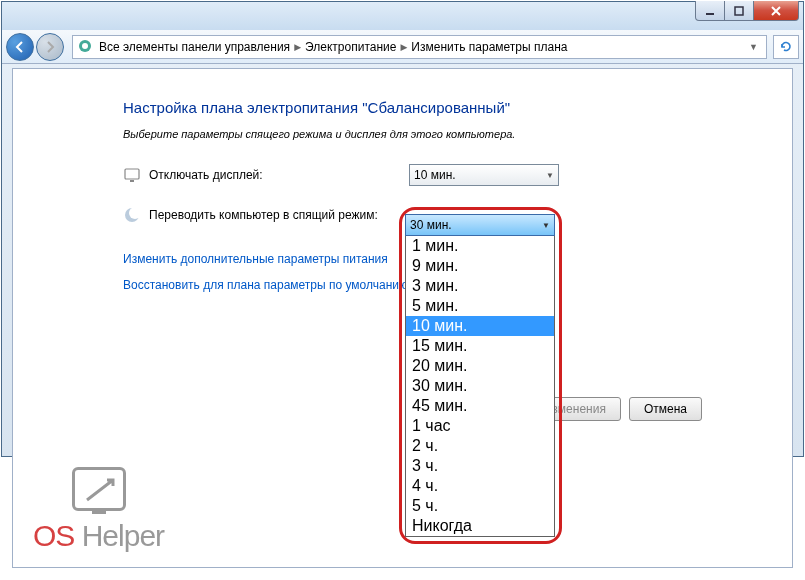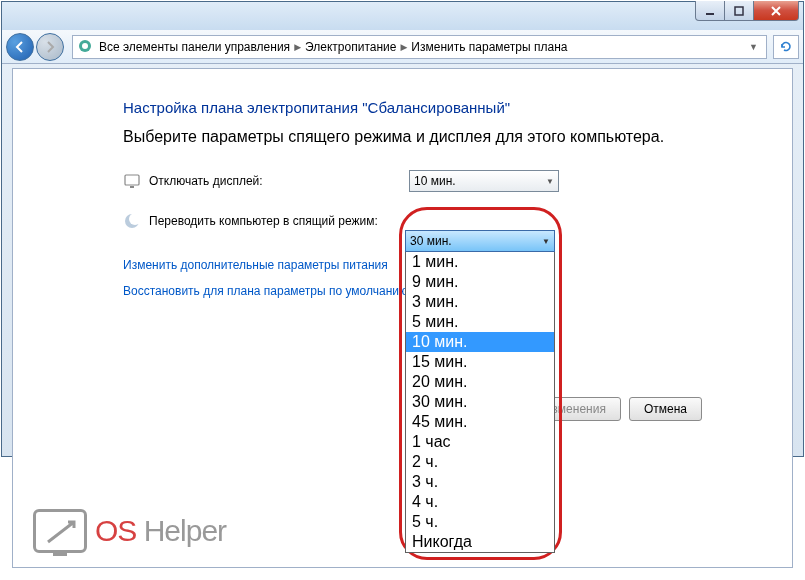--- a/index.html
+++ b/index.html
@@ -20,45 +20,45 @@
   .nav-fwd { background: radial-gradient(circle at 30% 30%, #d8e0e8, #a8b8c8); color: #888; }
   .crumb-bar { flex: 1; margin: 0 6px; height: 24px; border: 1px solid #a0b0c8; background: #fff; display: flex; align-items: center; padding: 0 4px; font-size: 12px; }
   .crumb-icon { width: 18px; height: 18px; margin-right: 4px; display: inline-block; }
   .crumb-sep { margin: 0 4px; color: #666; font-size: 9px; }
   .refresh-box { width: 26px; height: 24px; border: 1px solid #a0b0c8; background: #fff; display: flex; align-items: center; justify-content: center; color: #4080c0; font-size: 14px; }
   .crumb-down { margin-left: auto; font-size: 9px; color: #666; padding: 0 4px; }
   
   
   .content-frame { border: 1px solid #a0b0c8; margin: 4px 10px 10px 10px; background: #fff; height: 500px; position: relative; padding: 30px 90px 20px 110px; }
   .page-title { color: #003399; font-size: 15px; font-weight: normal; margin-bottom: 12px; }
-  .page-sub { font-size: 16px; margin-bottom: 24px; }
+  .page-sub { font-size: 11px; margin-bottom: 24px; font-style: italic; }
   
   .setting-row { display: flex; align-items: center; margin-bottom: 18px; }
   .setting-icon { width: 18px; height: 18px; margin-right: 8px; display: inline-block; }
   .setting-label { flex: 0 0 260px; }
   .combo { width: 150px; height: 22px; border: 1px solid #7a8a9a; background: linear-gradient(to bottom, #fff, #e8ecf0); padding: 2px 4px; font-size: 12px; position: relative; display: flex; align-items: center; justify-content: space-between; }
   .combo-arrow { font-size: 8px; color: #555; }
   .combo.active { background: linear-gradient(to bottom, #c8e8ff, #78c4f8); }
   .combo.active .combo-arrow { color: #333; }
   
   .link-row { margin-top: 26px; margin-bottom: 12px; }
   .link-row a { color: #0058c8; text-decoration: none; font-size: 12px; }
   
   .btn-row { position: absolute; right: 90px; top: 328px; display: flex; gap: 8px; }
   .btn { height: 24px; padding: 0 14px; border: 1px solid #8a8a8a; border-radius: 3px; background: linear-gradient(to bottom, #fafafa, #e0e0e0); font-size: 12px; display: inline-flex; align-items: center; }
   .btn.disabled { color: #888; }
   
   
-  .dropdown-wrap { position: absolute; left: 397px; top: 205px; border: 3px solid #d02020; border-radius: 28px; padding: 20px 4px 4px 3px; z-index: 10; }
+  .dropdown-wrap { position: absolute; left: 397px; top: 205px; border: 3px solid #d02020; border-radius: 16px; padding: 4px 4px 4px 3px; z-index: 10; }
   .dropdown-list { width: 150px; border: 1px solid #606060; background: #fff; font-size: 16px; }
   .dd-item { padding: 1px 6px; white-space: nowrap; }
   .dd-item.selected { background: #3399ff; color: #fff; }
   
   
-  .watermark { position: absolute; left: 20px; bottom: 14px; display: flex; align-items: center; gap: 8px; opacity: 0.85; }
+  .watermark { position: absolute; left: 20px; bottom: 14px; display: flex; align-items: center; gap: 8px; opacity: 0.85; flex-direction: column; }
   .wm-icon { width: 54px; height: 44px; border: 3px solid #888; border-radius: 6px; position: relative; }
   .wm-icon::after { content: ""; position: absolute; bottom: -6px; left: 50%; width: 14px; height: 4px; background: #888; transform: translateX(-50%); }
   .wm-text { font-size: 30px; font-weight: 300; color: #888; letter-spacing: -1px; }
   .wm-text .os { color: #d02020; font-weight: 400; }
   
   svg { display: block; }
 </style>
 </head>
 <body>
 

